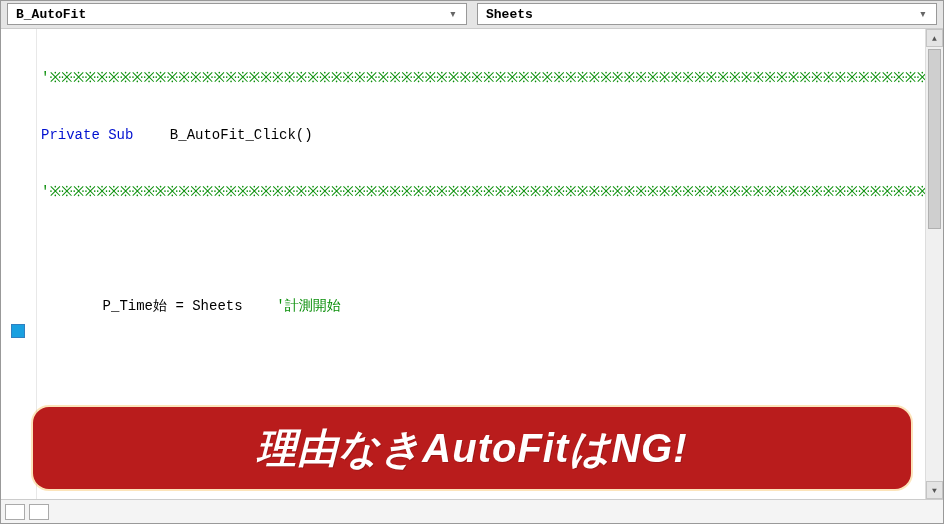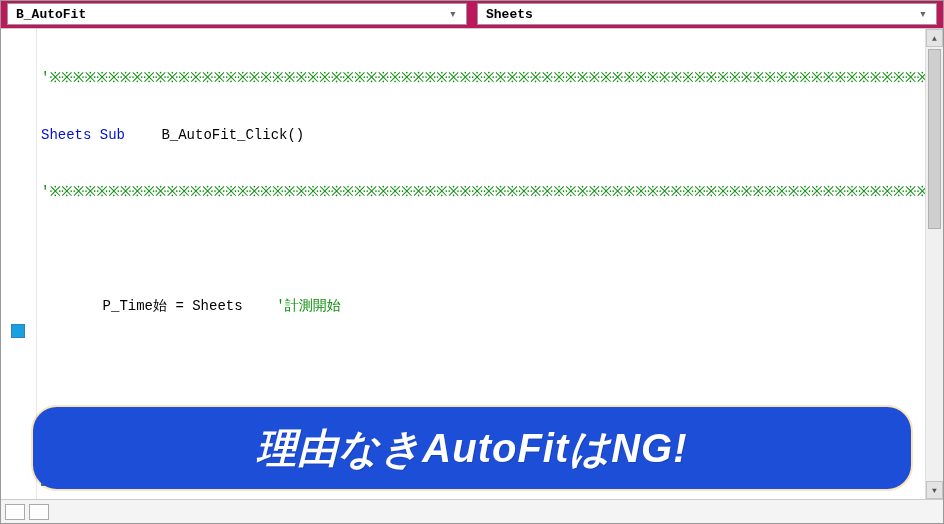--- a/index.html
+++ b/index.html
@@ -11,21 +11,21 @@
   font-size: 14px;
   overflow: hidden;
   border: 1px solid #999;
   position: relative;
 }
 .top-bar {
   height: 28px;
   display: flex;
   gap: 10px;
   padding: 2px 6px;
-  background: #be185d;
+  background: #e5e5e5;
   border-bottom: 1px solid #ccc;
 }
 .dropdown {
   flex: 1;
   height: 22px;
   border: 1px solid #999;
   background: #fff;
   display: flex;
   align-items: center;
   justify-content: space-between;
@@ -139,22 +139,22 @@
   border: 1px solid #aaa;
   background: #fff;
   display: inline-block;
 }
 .overlay {
   position: absolute;
   left: 32px;
   right: 32px;
   bottom: 34px;
   height: 82px;
-  background: #1d4ed8;
-  border-radius: 24px;
+  background: #b91c1c;
+  border-radius: 16px;
   display: flex;
   align-items: center;
   justify-content: center;
   box-shadow: 0 0 0 2px rgba(244,167,27,0.3);
 }
 .overlay-text {
   color: #fff;
   font-family: "Yu Gothic", "Meiryo", sans-serif;
   font-size: 40px;
   font-weight: 800;
@@ -188,21 +188,21 @@
   </div>
 </div>
 
 <div class="code-area">
   <div class="gutter">
     <div class="marker" style="top:295px"></div>
   </div>
 
   <div class="code">
     <div class="line"><span class="c-comment">'※※※※※※※※※※※※※※※※※※※※※※※※※※※※※※※※※※※※※※※※※※※※※※※※※※※※※※※※※※※※※※※※※※※※※※※※※※※※※※※</span></div>
-    <div class="line"><span class="c-keyword">Sheets Sub</span><span class="c-plain"> B_AutoFit_Click()</span></div>
+    <div class="line"><span class="c-keyword">Private Sub</span><span class="c-plain"> B_AutoFit_Click()</span></div>
     <div class="line"><span class="c-comment">'※※※※※※※※※※※※※※※※※※※※※※※※※※※※※※※※※※※※※※※※※※※※※※※※※※※※※※※※※※※※※※※※※※※※※※※※※※※※※※※</span></div>
     <div class="line"></div>
     <div class="line"><span class="c-plain">    P_Time始 = Sheets    </span><span class="c-comment">'計測開始</span></div>
     <div class="line"></div>
     <div class="line"><span class="c-comment">    '【NG例-1】マクロ記録で全ての列を自動調整・・・応答なし！絶対駄目！</span></div>
     <div class="line"><span class="sel">    Sheets("会員DB").Cells.EntireColumn.AutoFit</span></div>
     
     
     
     

